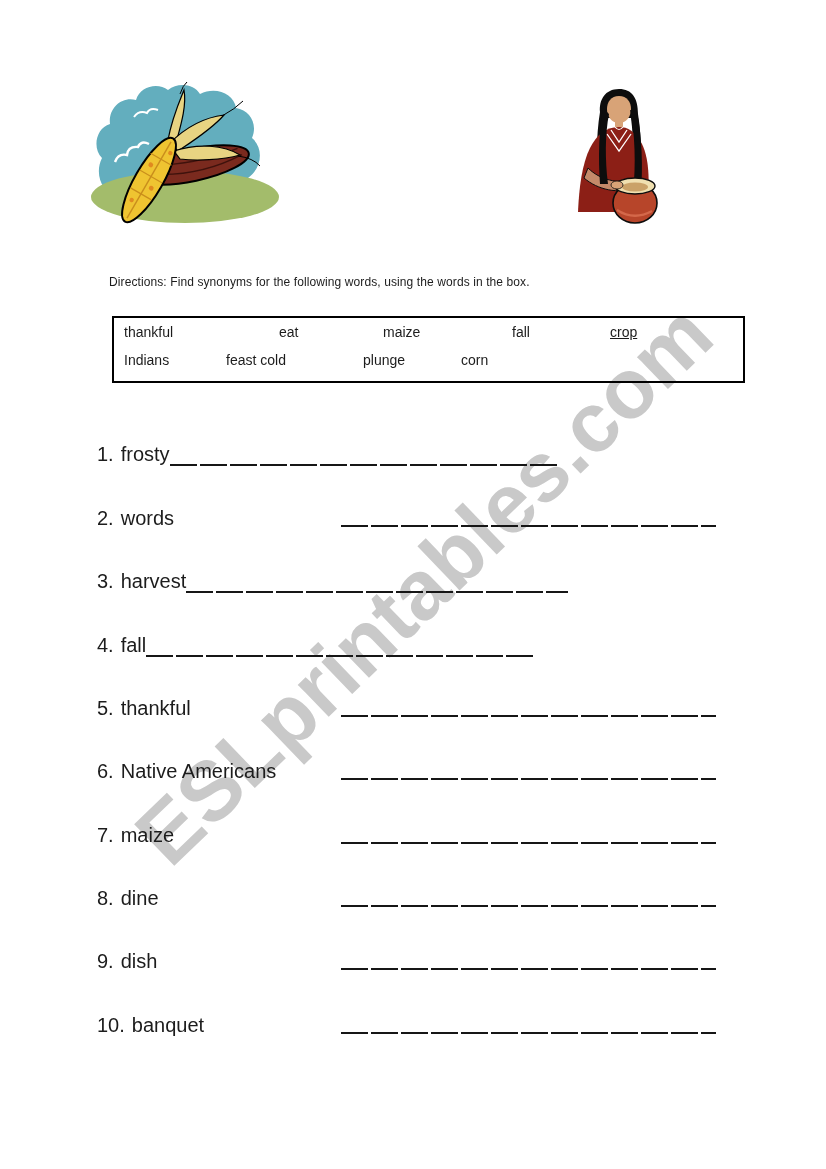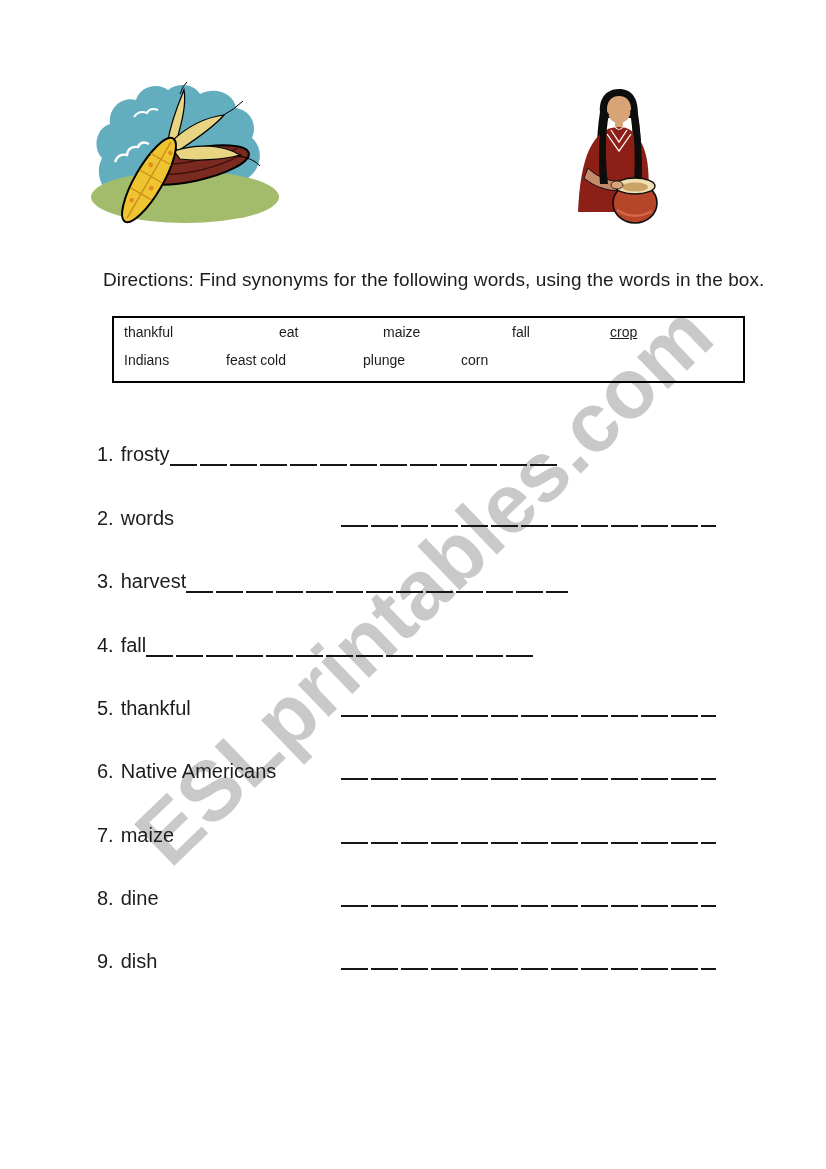--- a/index.html
+++ b/index.html
@@ -15,22 +15,22 @@
     white-space:nowrap; z-index:1; user-select:none;
   }
   .art { position:absolute; z-index:2; }
   .art-left  { left:88px;  top:80px; }
   .art-right { left:572px; top:88px; }
   .title {
     position:absolute; left:288px; top:197px; margin:0;
     font-size:27px; font-weight:400; z-index:2; white-space:nowrap;
   }
   .directions {
-    position:absolute; left:97px; top:263px; margin:6px;
-    font-size:19px; letter-spacing:.1px; z-index:2; white-space:nowrap;
+    position:absolute; left:97px; top:263px; margin:12px;
+    font-size:12px; letter-spacing:.1px; z-index:2; white-space:nowrap;
   }
   .word-box {
     position:absolute; left:97px; top:316px; width:629px; height:63px;
     border:2px solid #000; z-index:2; font-size:14px; background:transparent;margin-left:15px;
   }
   .wb { position:absolute; white-space:nowrap; }
   .wb.r1 { top:6px; }
   .wb.r2 { top:34px; }
   .wb.p0 { left:10px; }  .wb.p1 { left:165px; } .wb.p2 { left:269px; }
   .wb.p3 { left:398px; } .wb.p4 { left:496px;text-decoration:underline; }
@@ -178,14 +178,19 @@
       <span>dine</span>
     <span class="line detached"></span>
   </div>
 
   <div class="item-row r-9">
     <span class="item-num">9.</span>
       <span>dish</span>
     <span class="line detached"></span>
   </div>
 
+  <div class="item-row r-10">
+    <span class="item-num">10.</span>
+      <span>banquet</span>
+    <span class="line detached"></span>
+  </div>
 
 </div>
 
 </body></html>

